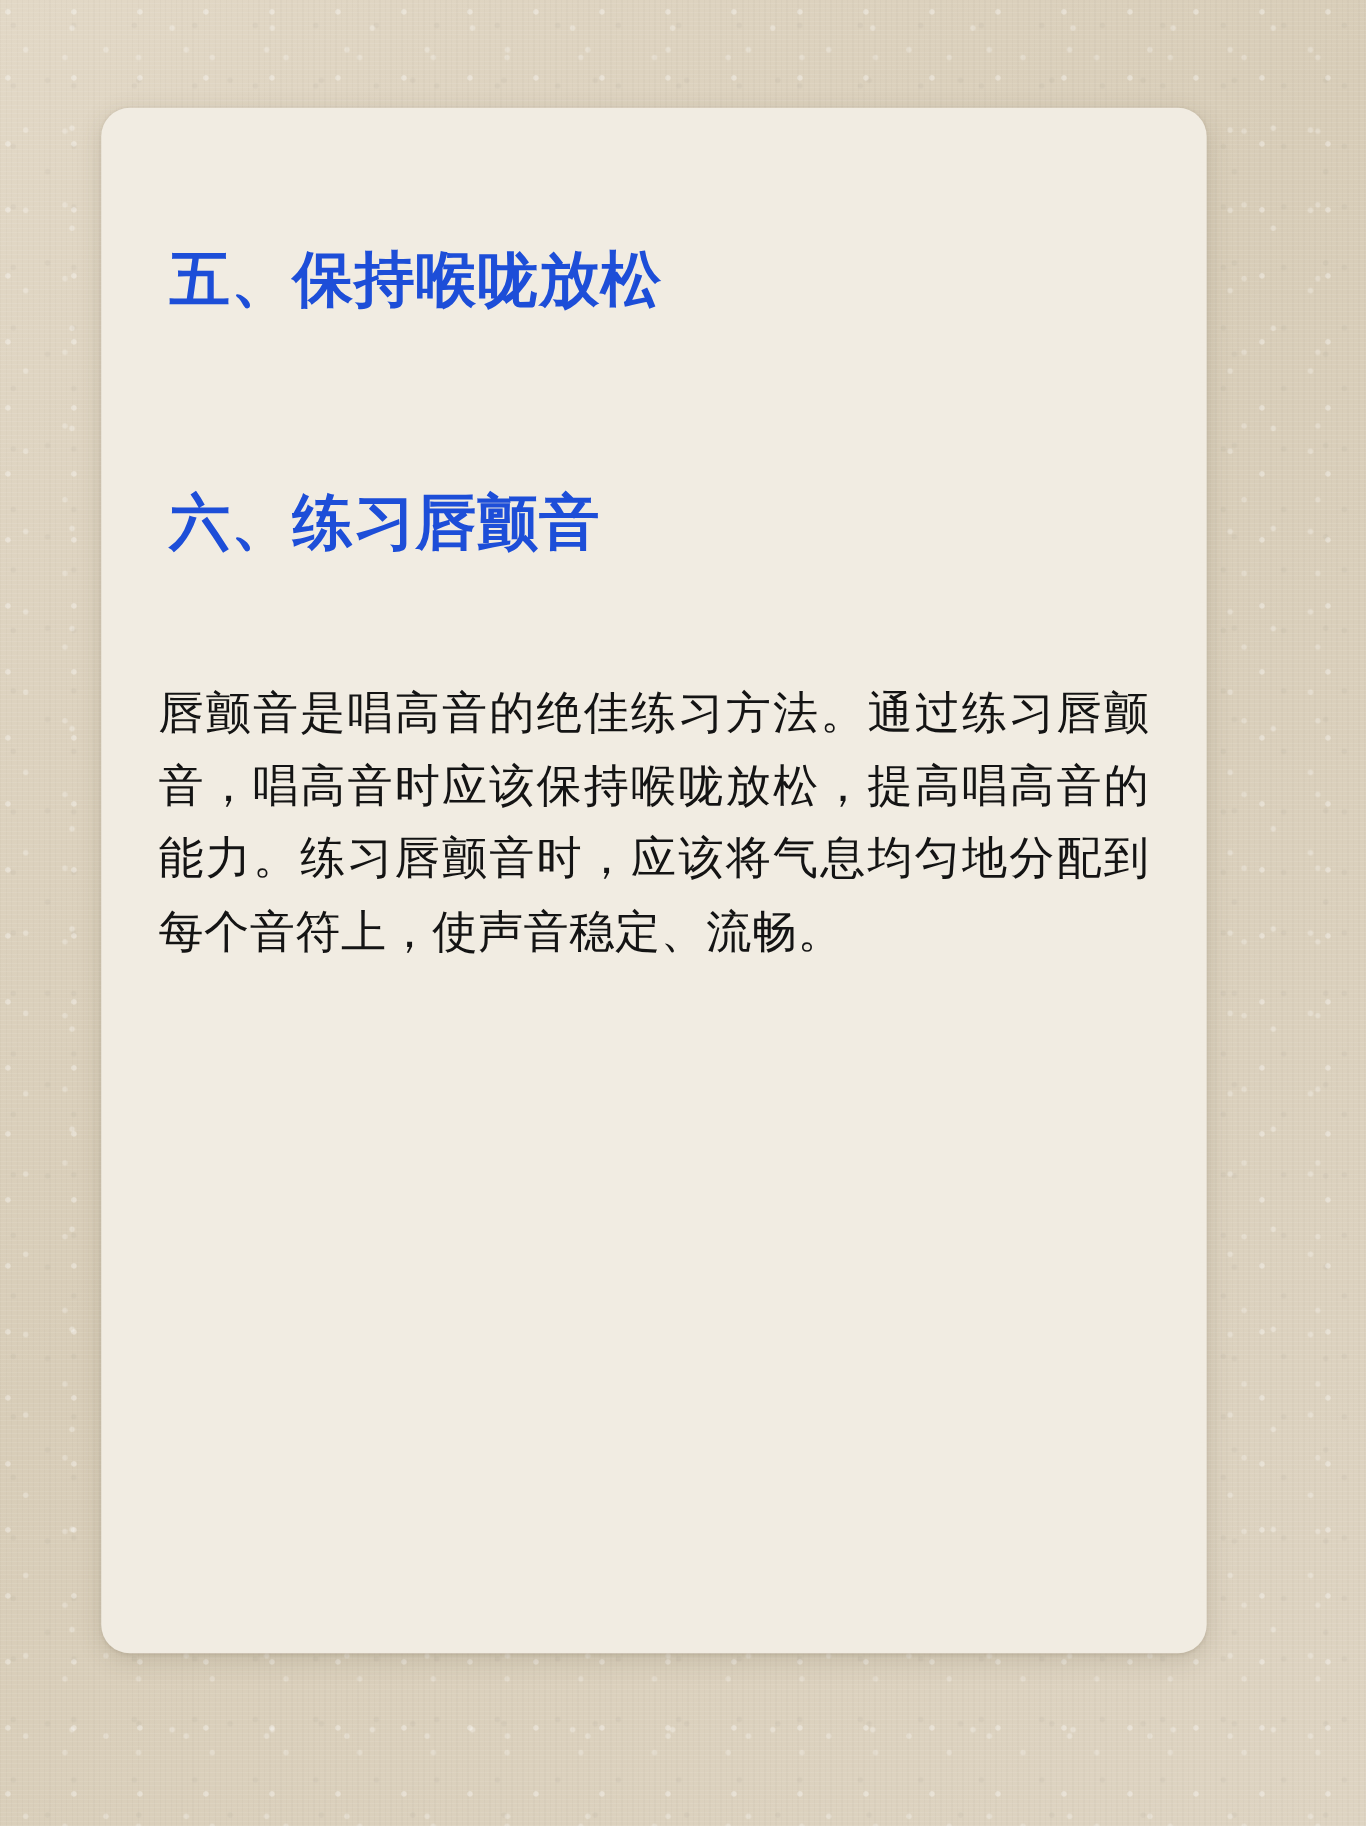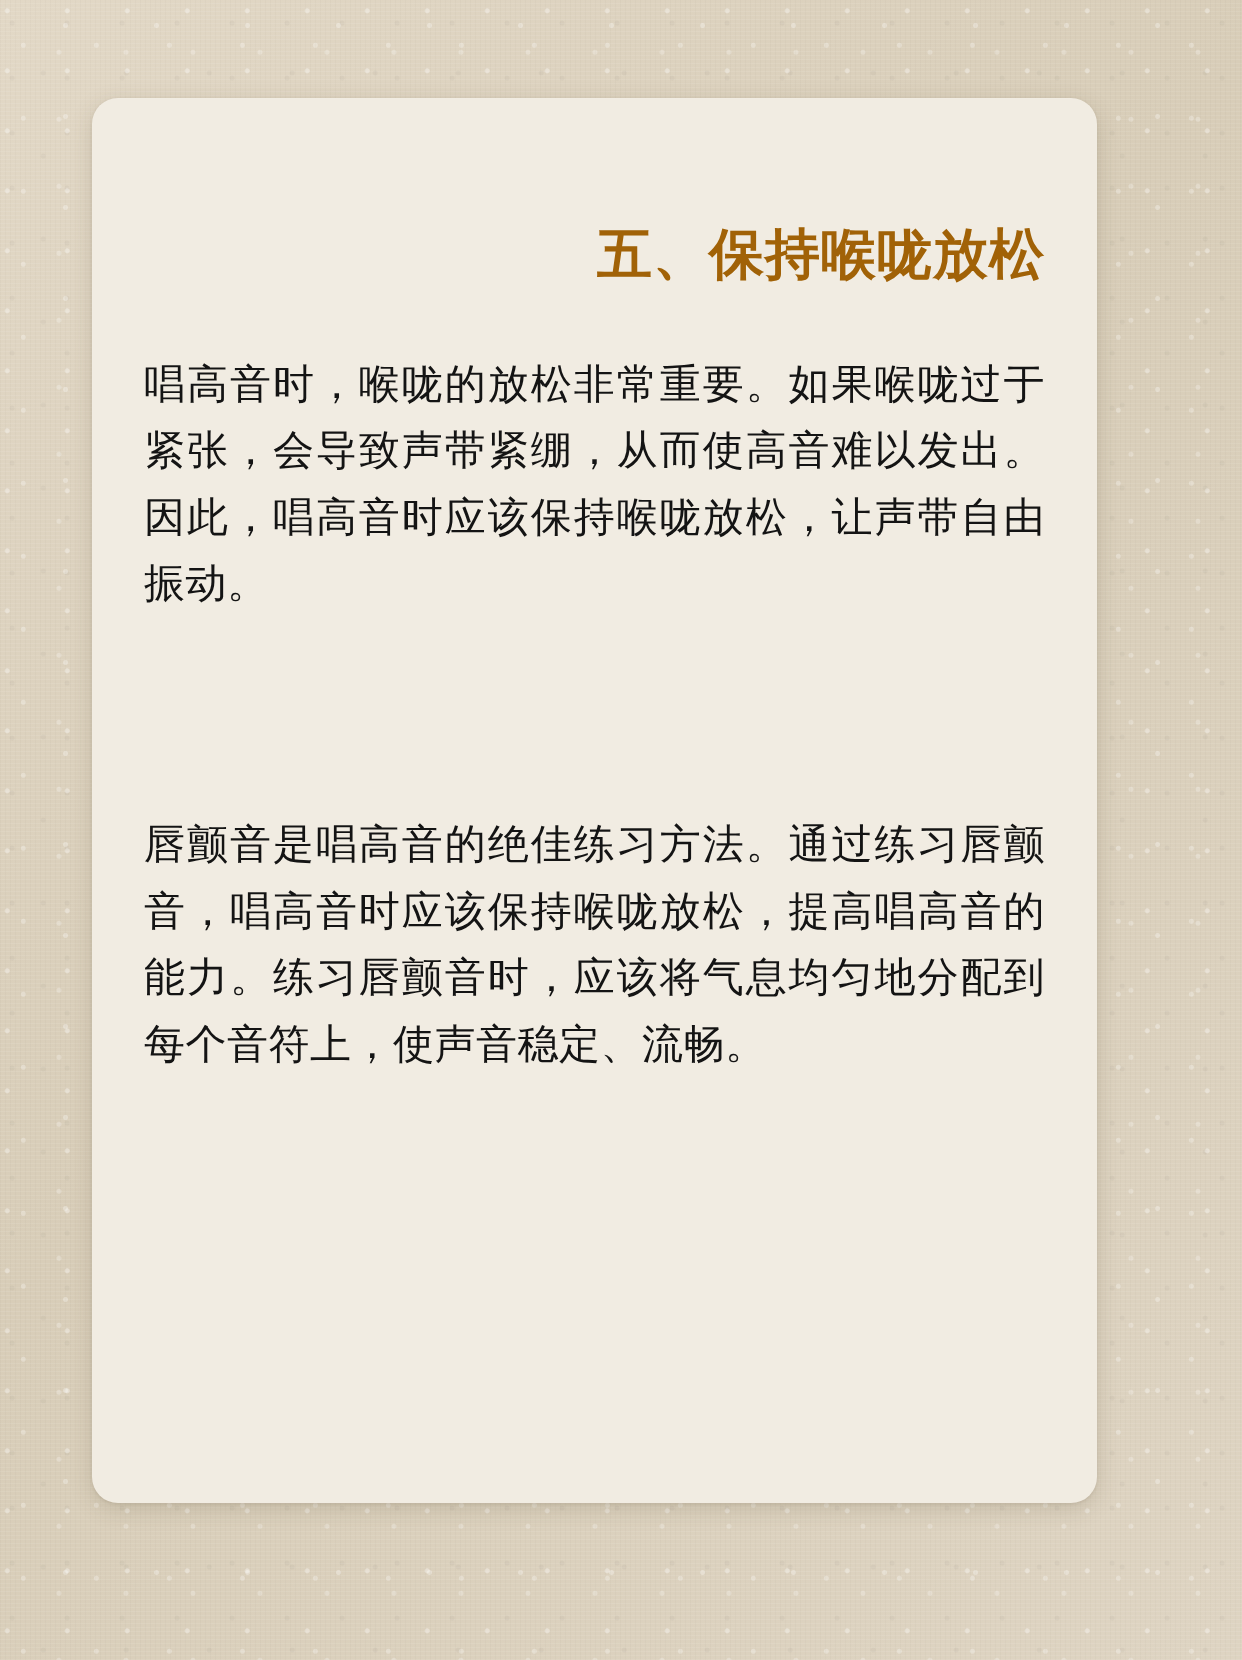--- a/index.html
+++ b/index.html
@@ -56,25 +56,24 @@
     left: 52px;
     right: 52px;
     top: 122px;
   }
 
   h2.section-heading {
     font-family: "Liberation Sans", "DejaVu Sans", sans-serif;
     font-weight: 700;
     font-size: 55px;
     line-height: 1.25;
-    color: #a16207;
+    color: #1d4ed8;
     margin: 0 0 0 0;
     letter-spacing: 1px;
     padding-left: 10px;
-    text-align: right;
   }
 
   p.body-text {
     font-family: "Liberation Sans", "DejaVu Sans", sans-serif;
     font-size: 41px;
     line-height: 1.62;
     color: #141414;
     margin: 0;
     text-align: justify;
     letter-spacing: 0.5px;
@@ -90,23 +89,23 @@
 
 <div class="page-bg"></div>
 
 <div class="card">
   <div class="card-inner">
 
     <h2 class="section-heading block-one">五、保持喉咙放松</h2>
 
     <div class="gap-after-h1"></div>
 
-    <p class="body-text">唱高音时，喉咙的放松非常重要。如果喉咙过于紧张，会导致声带紧绷，从而使高音难以发出。因此，唱高音时应该保持喉咙放松，让声带自由振动。</p>
 
     <div class="gap-after-p1"></div>
 
+    <h2 class="section-heading">六、练习唇颤音</h2>
 
     <div class="gap-after-h2"></div>
 
     <p class="body-text">唇颤音是唱高音的绝佳练习方法。通过练习唇颤音，唱高音时应该保持喉咙放松，提高唱高音的能力。练习唇颤音时，应该将气息均匀地分配到每个音符上，使声音稳定、流畅。</p>
 
   </div>
 </div>
 
 </body></html>

